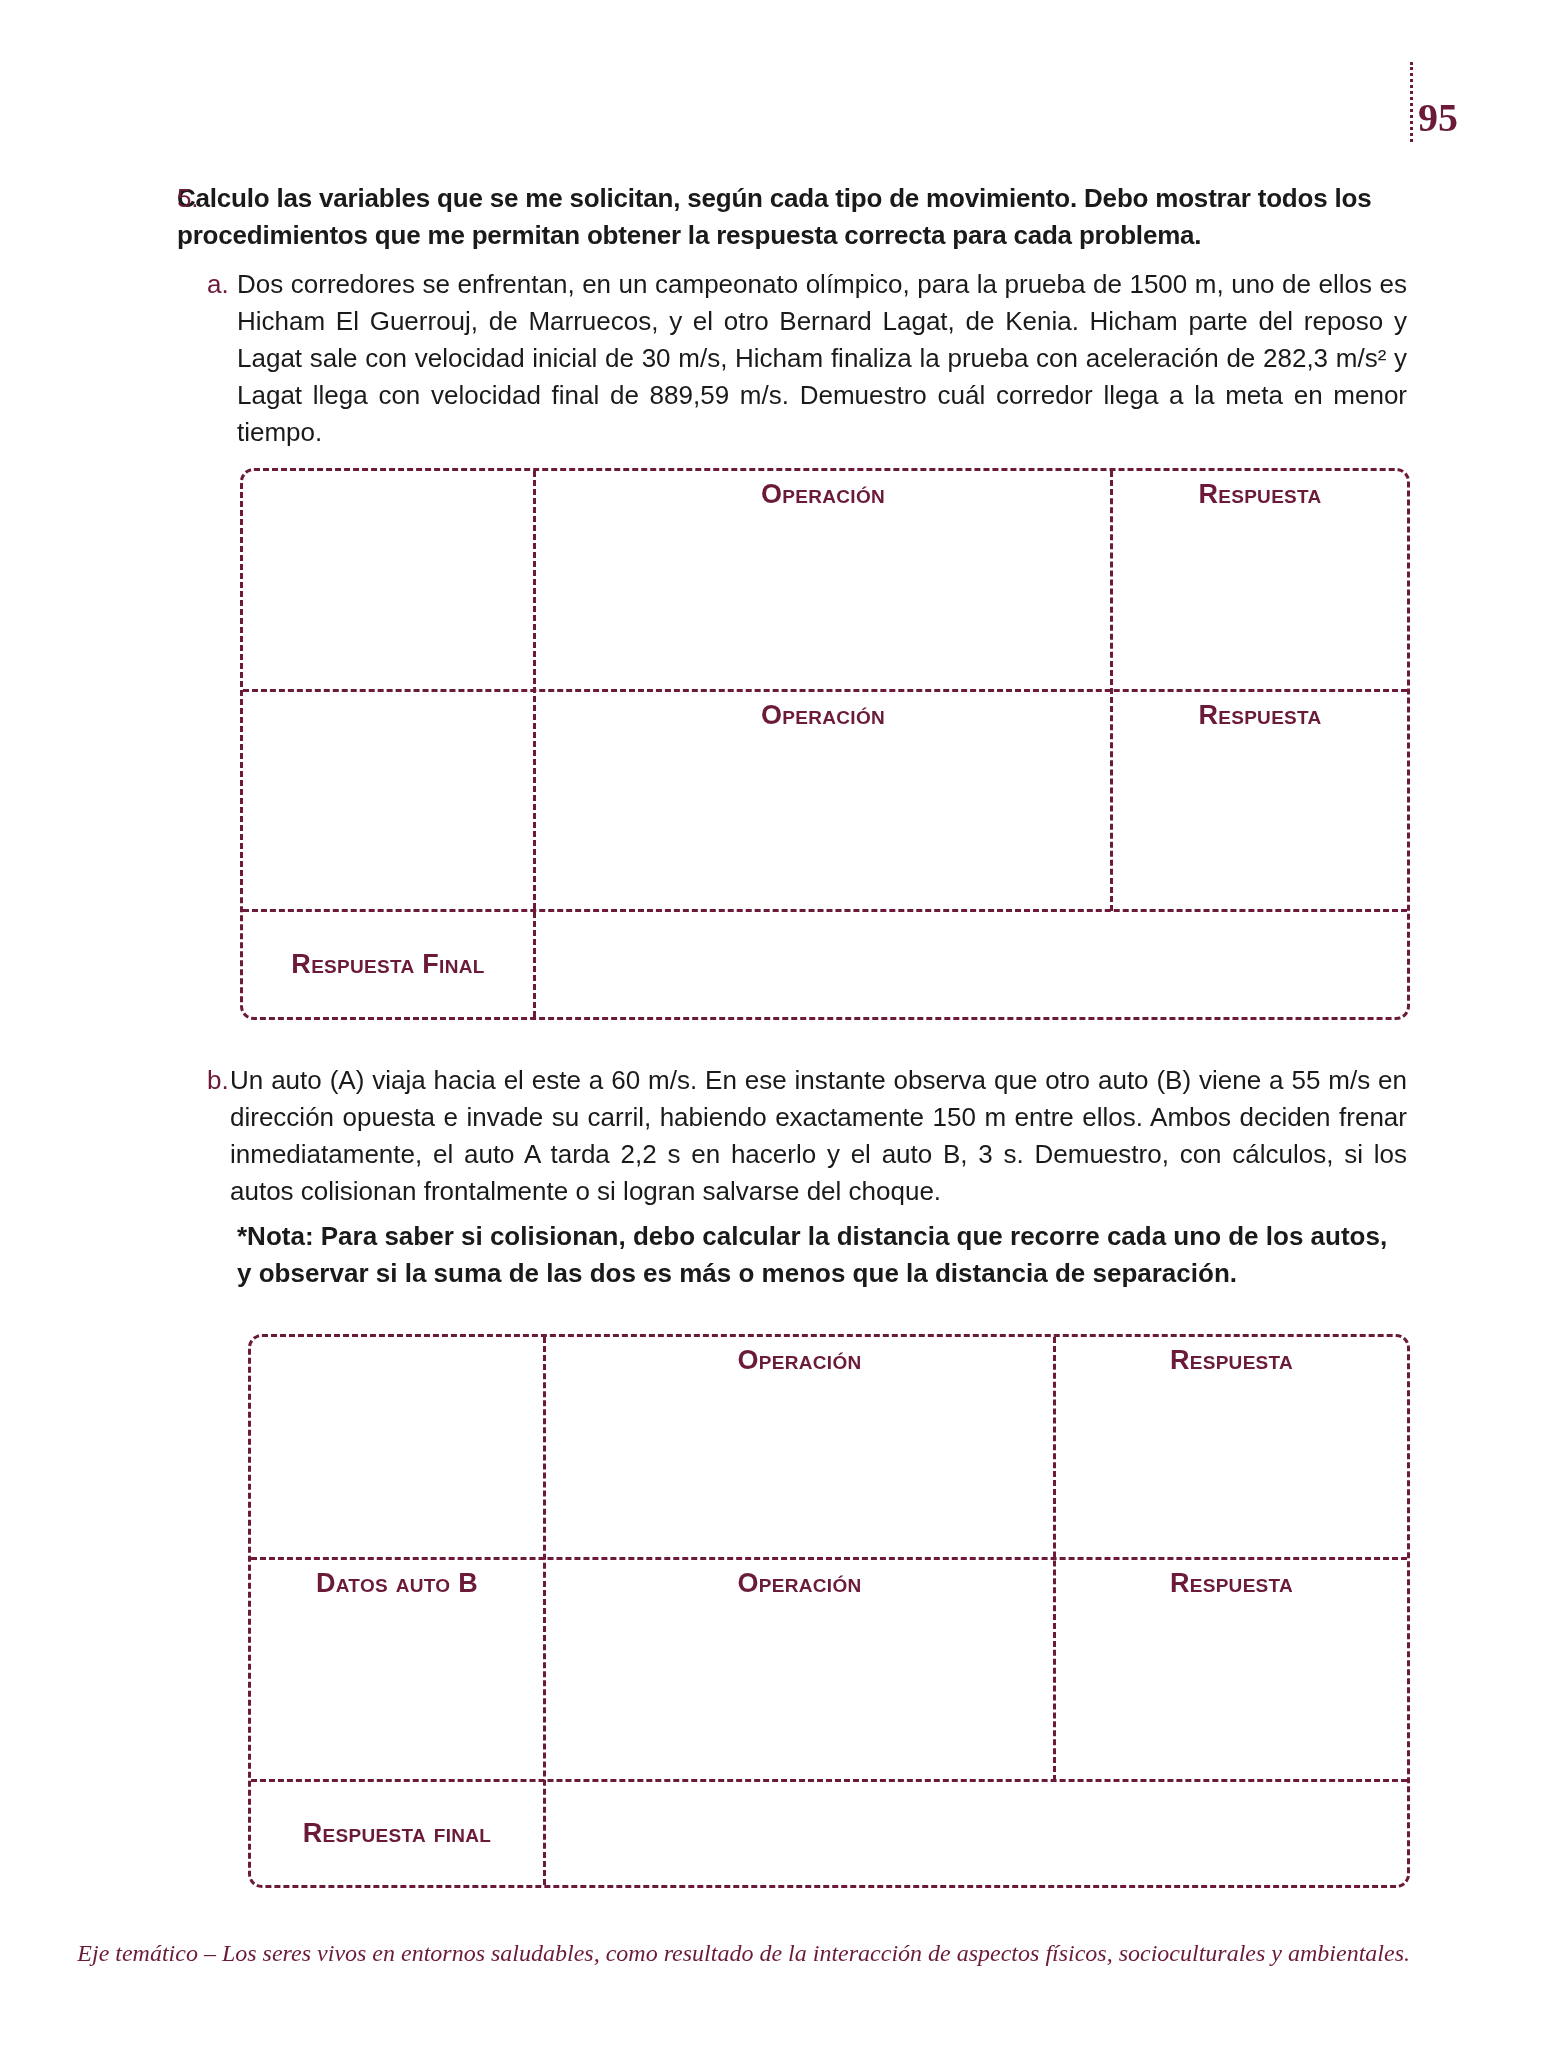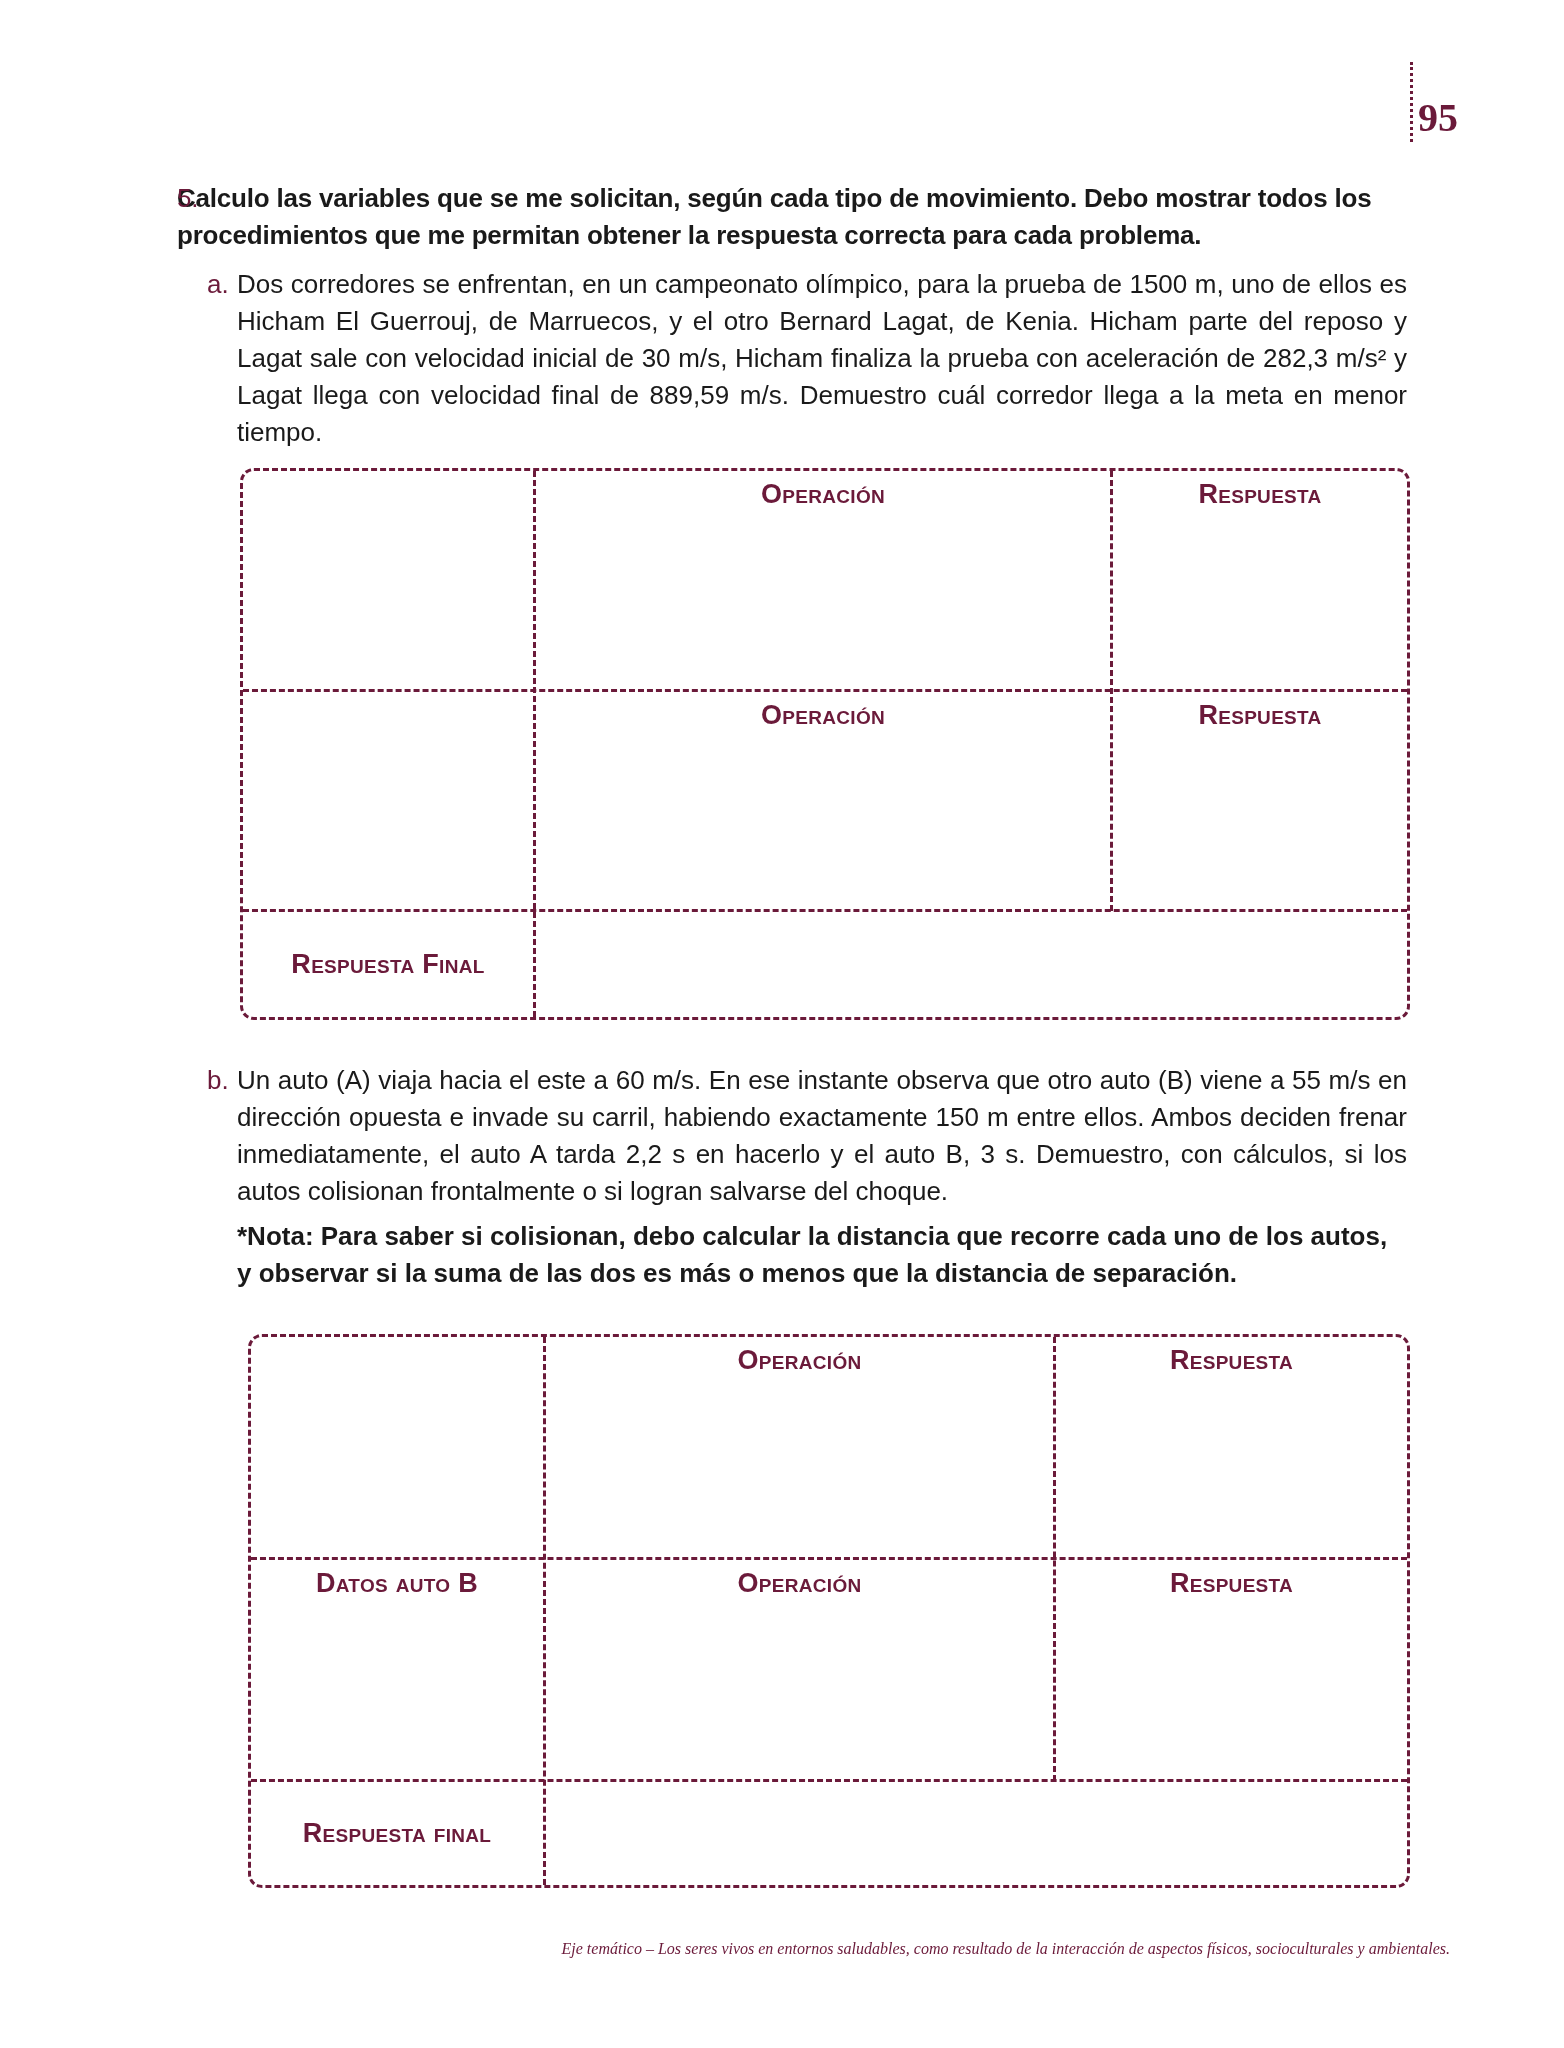--- a/index.html
+++ b/index.html
@@ -13,31 +13,31 @@
   .item .marker { position:absolute; color:#6b1a3a; }
   .item .text { display:block; }
   .q5 { left:177px; top:180px; width:1230px; font-weight:bold; letter-spacing:-0.2px; }
   .q5 .marker { left:0; font-weight:normal; }
   .q5 .text { }
   .qa { left:207px; top:266px; width:1200px; text-align:justify; }
   .qa .marker { left:0; }
   .qa .text { margin-left:30px; }
   .qb { left:207px; top:1062px; width:1200px; text-align:justify; }
   .qb .marker { left:0; }
-  .qb .text { margin-left:30px; }
+  .qb .text { margin-left:23px; }
   .note { position:absolute; left:237px; top:1218px; width:1170px; font-size:26px;
           line-height:37px; font-weight:bold; }
   .grid { position:absolute; border:3px dashed #6b1a3a; border-radius:14px; box-sizing:border-box; }
   .cell { position:absolute; box-sizing:border-box; }
   .vline { position:absolute; width:0; border-left:3px dashed #6b1a3a; }
   .hline { position:absolute; height:0; border-top:3px dashed #6b1a3a; }
   .hdr { position:absolute; left:0; right:0; text-align:center; font-weight:bold;
          color:#6b1a3a; font-variant:small-caps; font-size:27px; letter-spacing:0.3px; }
   .footer { position:absolute; left:0; width:1410px; text-align:right; top:1940px;
-            font-family:"Liberation Serif", serif; font-style:italic; font-size:16px; color:#6b1a3a;margin-left:40px; }
+            font-family:"Liberation Serif", serif; font-style:italic; font-size:24px; color:#6b1a3a; }
 </style>
 </head>
 <body>
 
 <div class="page-num-rule"></div>
 <div class="page-num">95</div>
 
 <div class="item q5">
   <span class="marker">5.</span>
   <span class="text">Calculo las variables que se me solicitan, según cada tipo de movimiento. Debo mostrar todos los procedimientos que me permitan obtener la respuesta  correcta para cada problema.</span>

